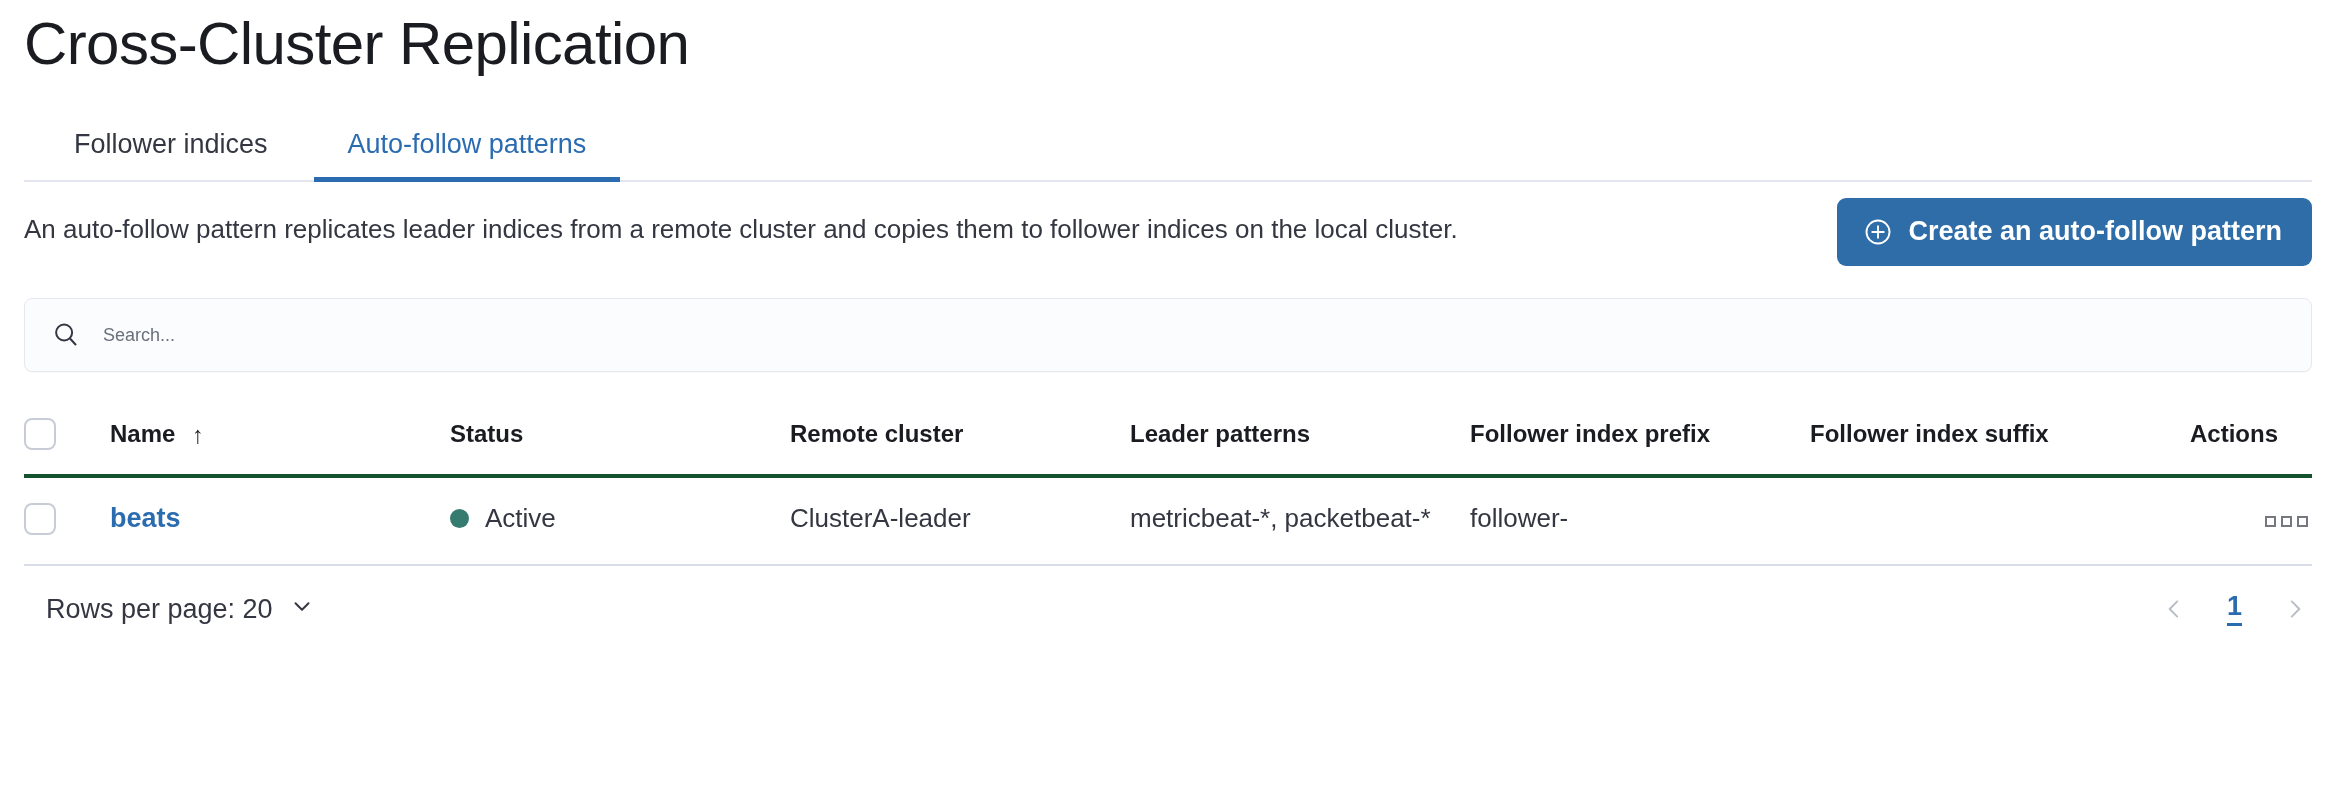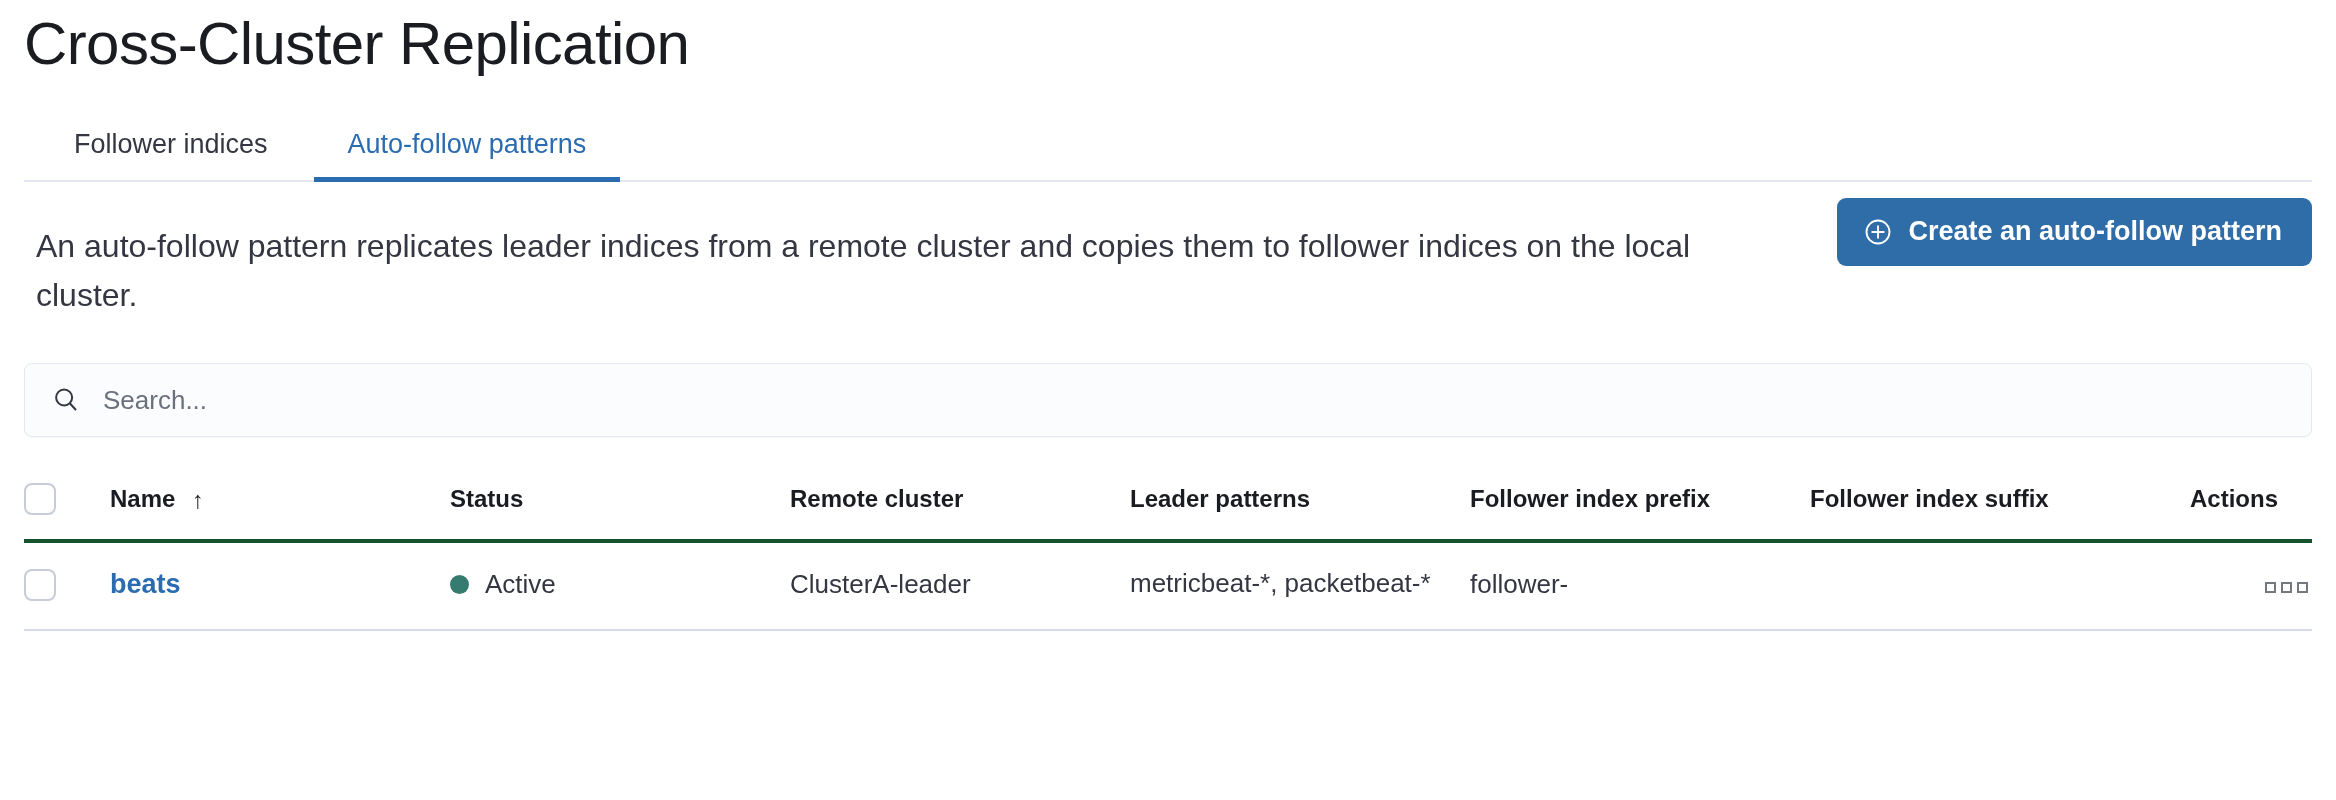--- a/index.html
+++ b/index.html
@@ -58,25 +58,25 @@
 
   
   .desc-row {
     display: flex;
     align-items: flex-start;
     justify-content: space-between;
     margin-top: 28px;
     padding: 0 0 0 0;
   }
   .desc-text {
-    font-size: 32px;
+    font-size: 26px;
     line-height: 1.52;
     color: #343741;
     max-width: 1700px;
-    margin: 12px;
+    margin: 0;
     padding-left: 0px;
   }
   .create-btn {
     flex: 0 0 auto;
     background: #2e6da8;
     color: #ffffff;
     border: none;
     border-radius: 9px;
     font-size: 27px;
     font-family: "Liberation Sans", sans-serif;
@@ -107,21 +107,21 @@
     gap: 20px;
     padding: 0 26px;
     box-shadow: 0 1px 0 rgba(0,0,0,0.02);
   }
   .search-icon { flex: 0 0 auto; display: inline-flex; }
   .search-input {
     flex: 1 1 auto;
     border: none;
     outline: none;
     background: transparent;
-    font-size: 26px;
+    font-size: 18px;
     font-family: "Liberation Sans", sans-serif;
     color: #343741;
   }
   .search-input::placeholder { color: #6a717d; opacity: 1; }
 
   
   table.ccr-table {
     width: 100%;
     border-collapse: collapse;
     margin-top: 24px;
@@ -298,14 +298,37 @@
           <span class="actions-btn">
             <span></span>
             <span></span>
             <span></span>
           </span>
         </td>
       </tr>
     </tbody>
   </table>
 
+  <div class="table-footer">
+    <div class="rows-per-page">
+      <span>Rows per page: 20</span>
+      <span>
+        <svg width="26" height="26" viewBox="0 0 24 24" fill="none" xmlns="http://www.w3.org/2000/svg">
+          <path d="M6 9.5L12 15.5L18 9.5" stroke="#343741" stroke-width="1.8" stroke-linecap="round" stroke-linejoin="round"></path>
+        </svg>
+      </span>
+    </div>
+    <div class="pagination">
+      <span class="page-arrow">
+        <svg width="26" height="26" viewBox="0 0 24 24" fill="none" xmlns="http://www.w3.org/2000/svg">
+          <path d="M15 5L8 12L15 19" stroke="#b9bdc7" stroke-width="1.8" stroke-linecap="round" stroke-linejoin="round"></path>
+        </svg>
+      </span>
+      <span class="page-number">1</span>
+      <span class="page-arrow">
+        <svg width="26" height="26" viewBox="0 0 24 24" fill="none" xmlns="http://www.w3.org/2000/svg">
+          <path d="M9 5L16 12L9 19" stroke="#b9bdc7" stroke-width="1.8" stroke-linecap="round" stroke-linejoin="round"></path>
+        </svg>
+      </span>
+    </div>
+  </div>
 
 </div>
 
 </body></html>

